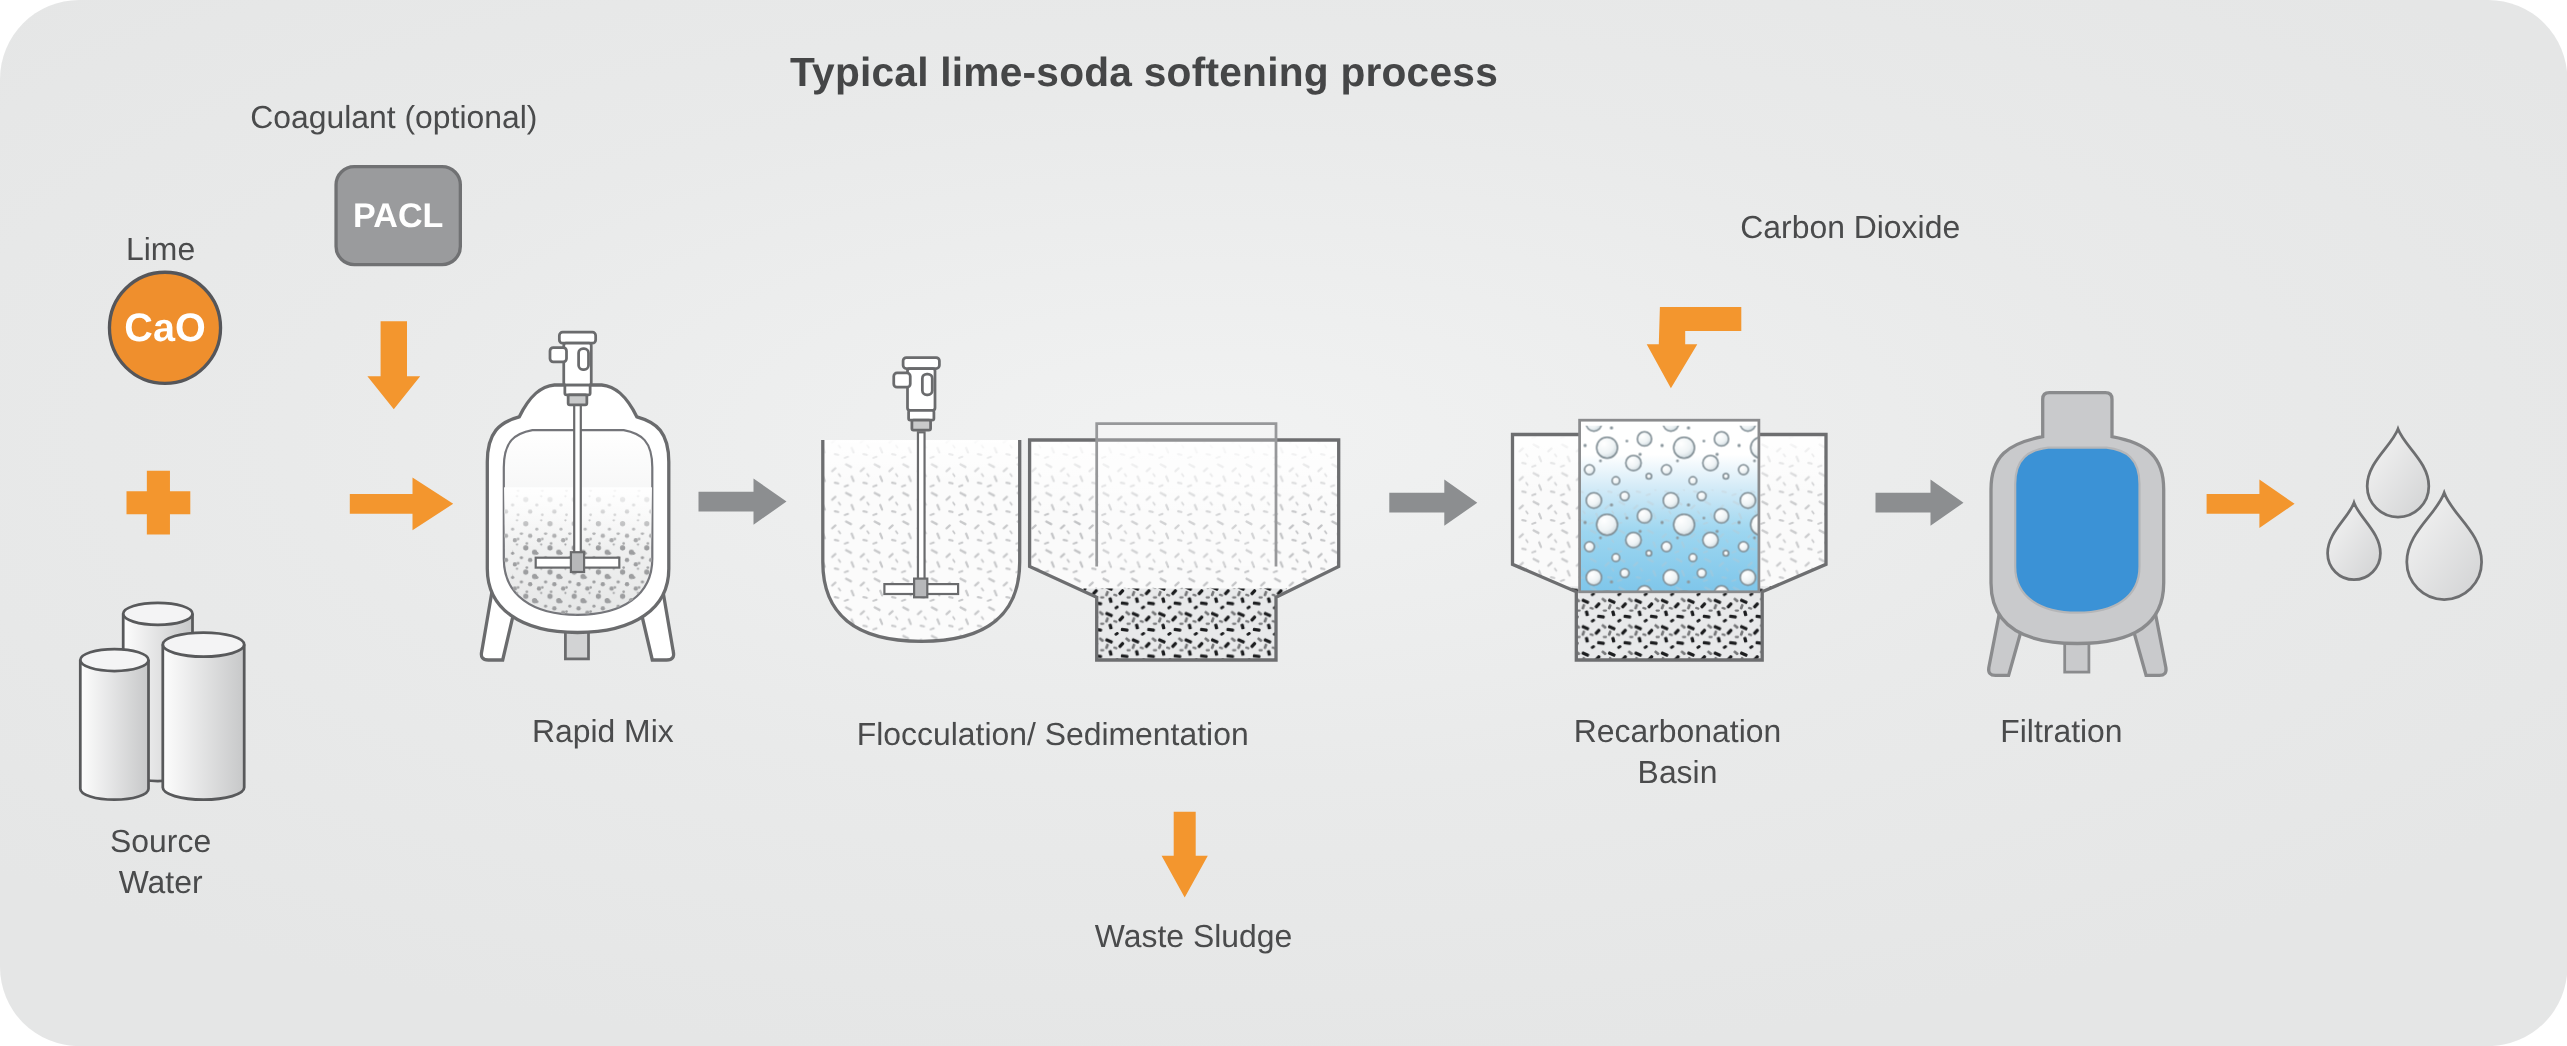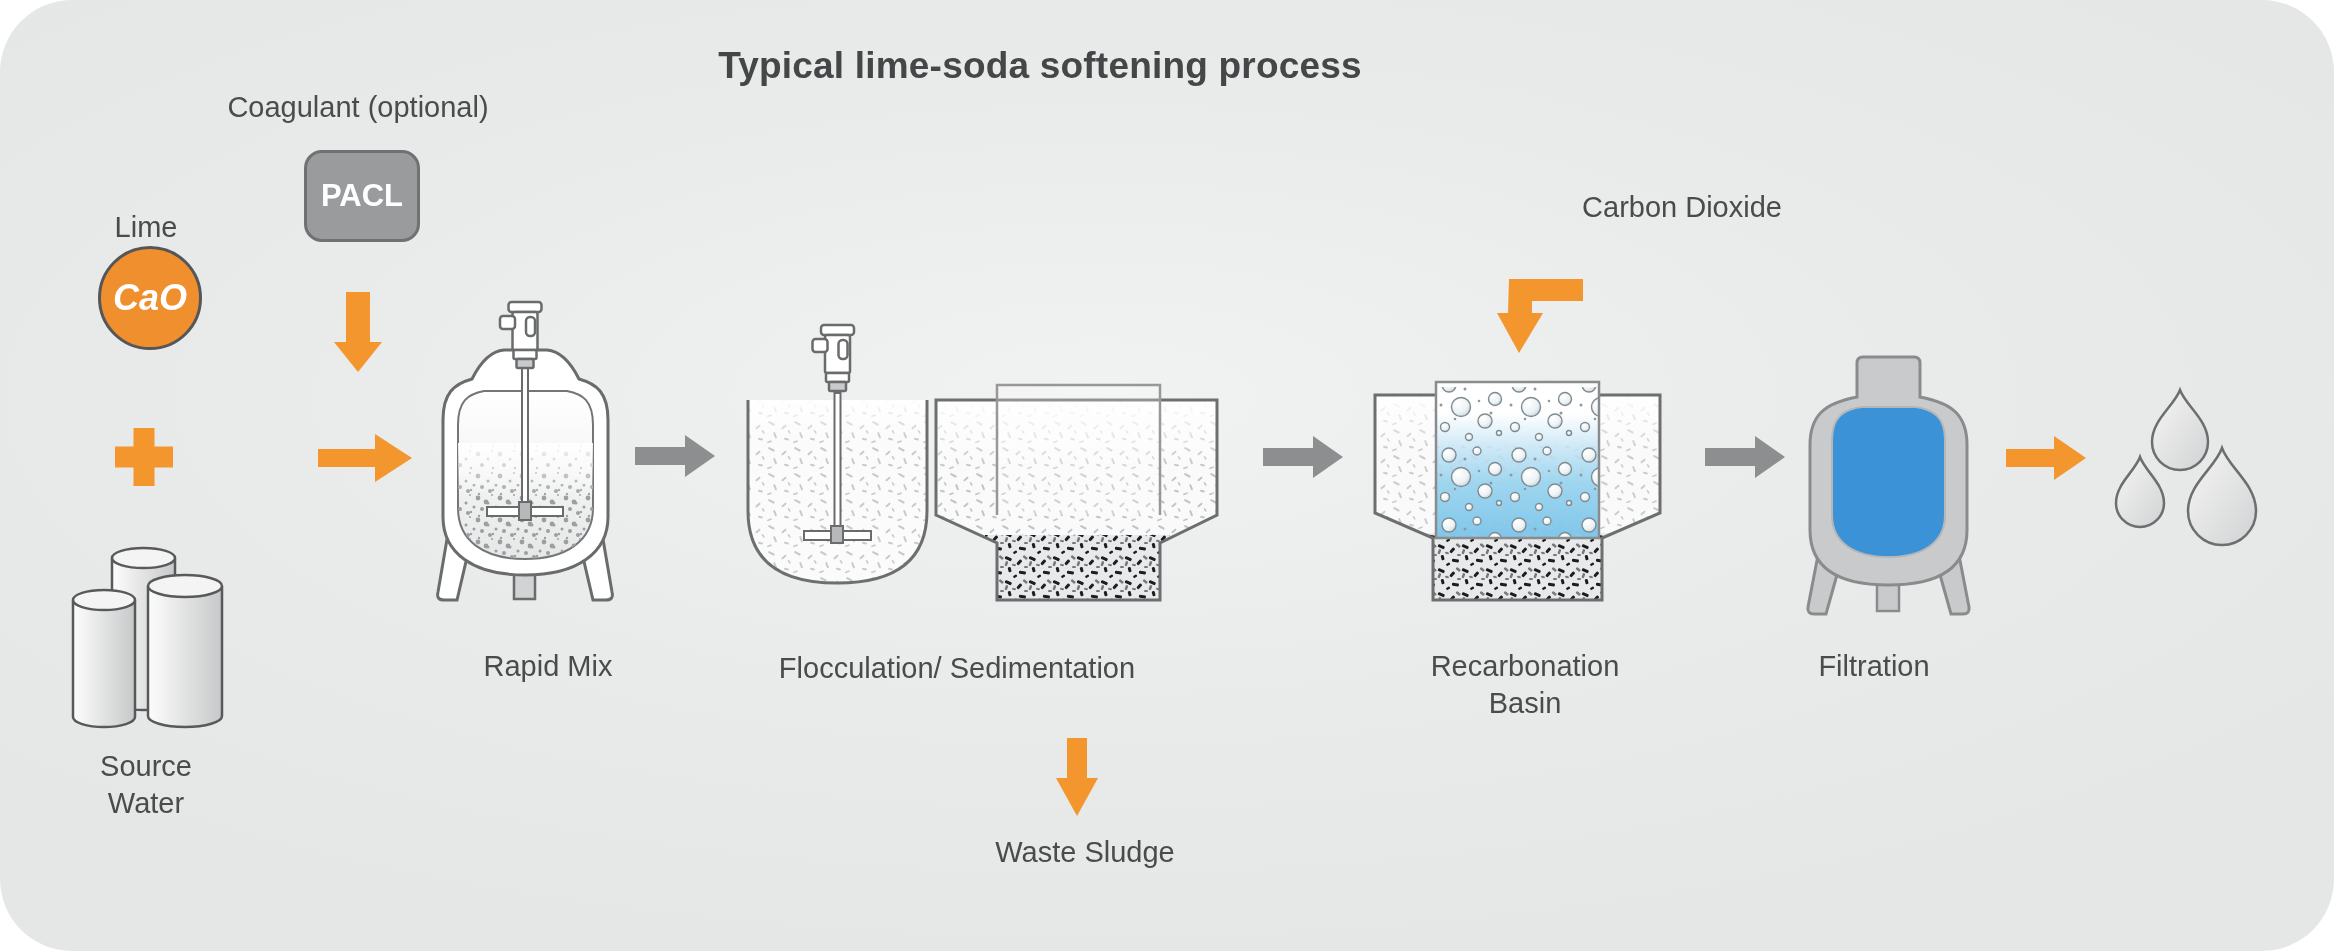--- a/index.html
+++ b/index.html
@@ -137,21 +137,21 @@
 
   <div class="label" style="left:358px;top:57px;margin-top:32px;">Coagulant (optional)</div>
   <div class="chip" style="left:304px;top:150px;width:116px;height:92px;">
     <span>PACL</span>
   </div>
   <svg class="abs" style="left:334px;top:292px;" width="48" height="80">
     <polygon points="12,0 36,0 36,50 48,50 24,80 0,50 12,50" fill="#f3962e"></polygon>
   </svg>
 
   <div class="label" style="left:146px;top:186px;margin-top:23px;">Lime</div>
-  <div class="badge cao" style="left:98px;top:246px;width:104px;height:104px;font-style:italic;">
+  <div class="badge cao" style="left:98px;top:246px;width:104px;height:104px;">
     <span>CaO</span>
   </div>
 
   <svg class="abs" style="left:115px;top:428px;" width="58" height="58">
     <path d="M18.5,0 h21 v18.5 h18.5 v21 h-18.5 v18.5 h-21 v-18.5 h-18.5 v-21 h18.5 Z" fill="#f3962e"></path>
   </svg>
 
   <svg class="abs" style="left:60px;top:540px;" width="180" height="200" viewBox="0 0 180 200">
     <g stroke="#58595b" stroke-width="2.5">
       <path d="M52,18 L52,160 A31.5,10 0 0 0 115,160 L115,18" fill="url(#grad-cyl)"></path>

